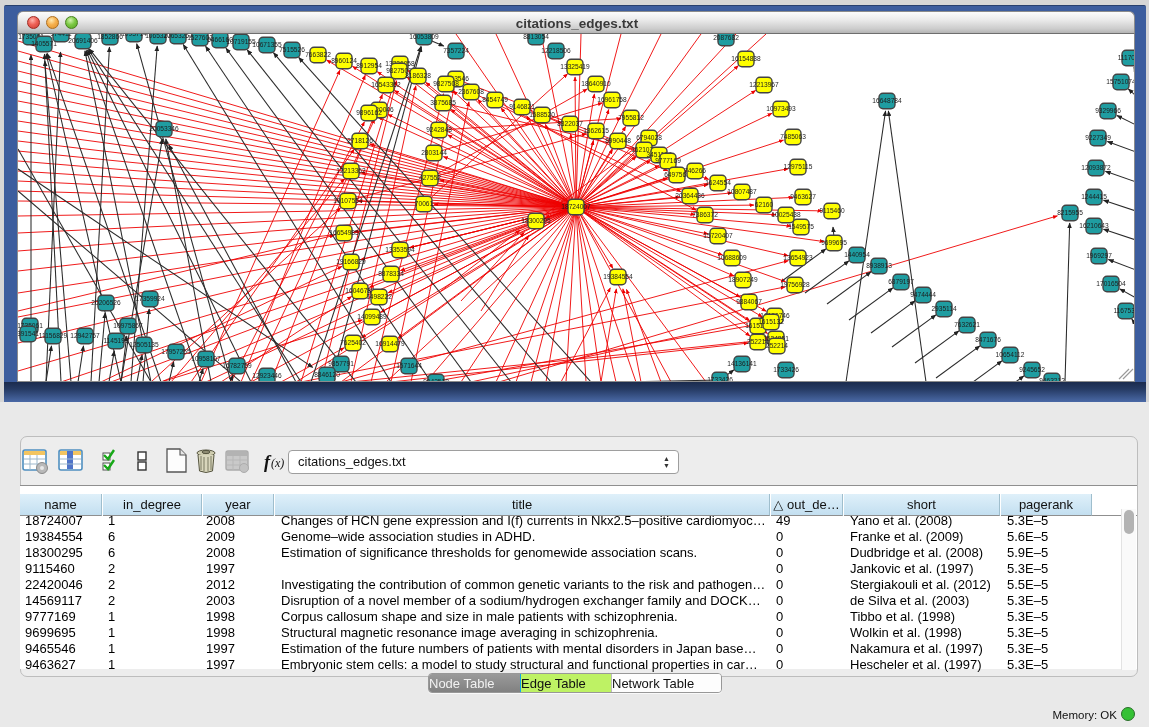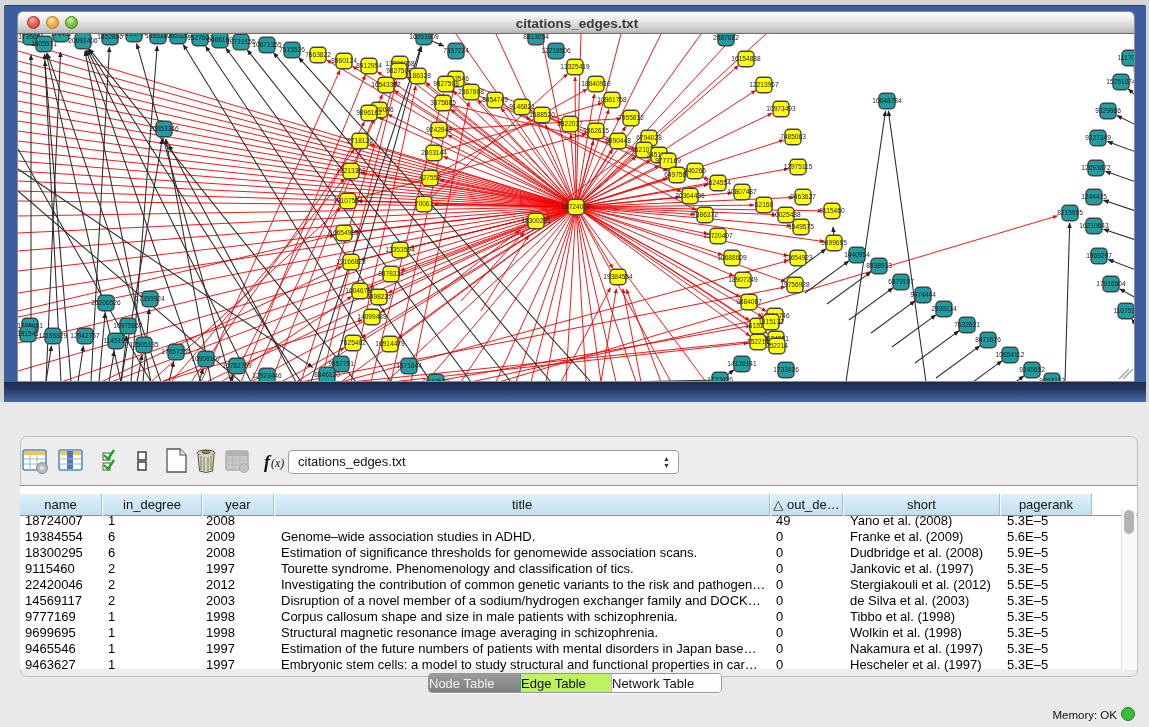--- a/index.html
+++ b/index.html
@@ -630,20 +630,21 @@
 <div class="hr" style="left:183px;width:71px">year</div>
 <div class="hr" style="left:255px;width:495px">title</div>
 <div class="hr" style="left:751px;width:72px">△ out_de…</div>
 <div class="hr" style="left:824px;width:156px">short</div>
 <div class="hr" style="left:981px;width:91px">pagerank</div>
 <div class="hr" style="left:1072px;width:45px;background:#fff;border-right:none"></div>
       <div class="row" style="top:27px">
           <span style="left:5px">18724007</span>
           <span style="left:88px">1</span>
           <span style="left:186px">2008</span>
+          <span style="left:261px">Changes of HCN gene expression and I(f) currents in Nkx2.5–positive cardiomyoc…</span>
           <span style="left:756px">49</span>
           <span style="left:830px">Yano et al. (2008)</span>
           <span style="left:987px">5.3E–5</span>
         </div>
 <div class="row" style="top:43px">
           <span style="left:5px">19384554</span>
           <span style="left:88px">6</span>
           <span style="left:186px">2009</span>
           <span style="left:261px">Genome–wide association studies in ADHD.</span>
           <span style="left:756px">0</span>
@@ -656,21 +657,20 @@
           <span style="left:186px">2008</span>
           <span style="left:261px">Estimation of significance thresholds for genomewide association scans.</span>
           <span style="left:756px">0</span>
           <span style="left:830px">Dudbridge et al. (2008)</span>
           <span style="left:987px">5.9E–5</span>
         </div>
 <div class="row" style="top:75px">
           <span style="left:5px">9115460</span>
           <span style="left:88px">2</span>
           <span style="left:186px">1997</span>
-          <span style="left:261px">Tourette syndrome. Phenomenology and classification of tics.</span>
           <span style="left:756px">0</span>
           <span style="left:830px">Jankovic et al. (1997)</span>
           <span style="left:987px">5.3E–5</span>
         </div>
 <div class="row" style="top:91px">
           <span style="left:5px">22420046</span>
           <span style="left:88px">2</span>
           <span style="left:186px">2012</span>
           <span style="left:261px">Investigating the contribution of common genetic variants to the risk and pathogen…</span>
           <span style="left:756px">0</span>

